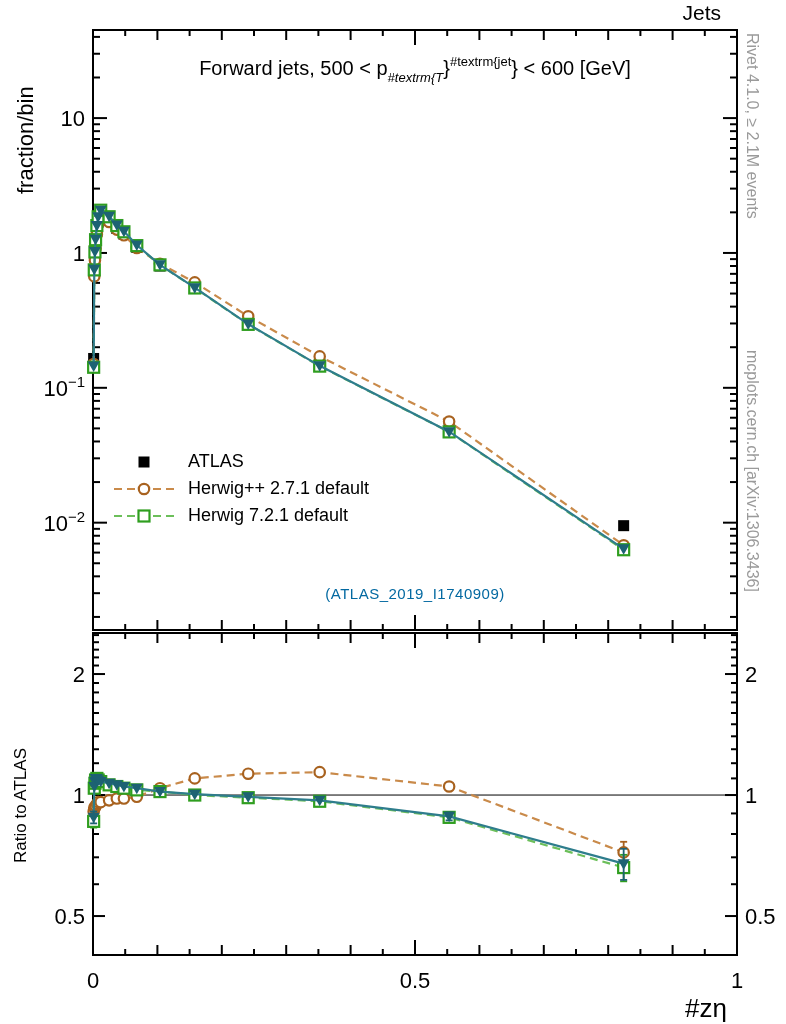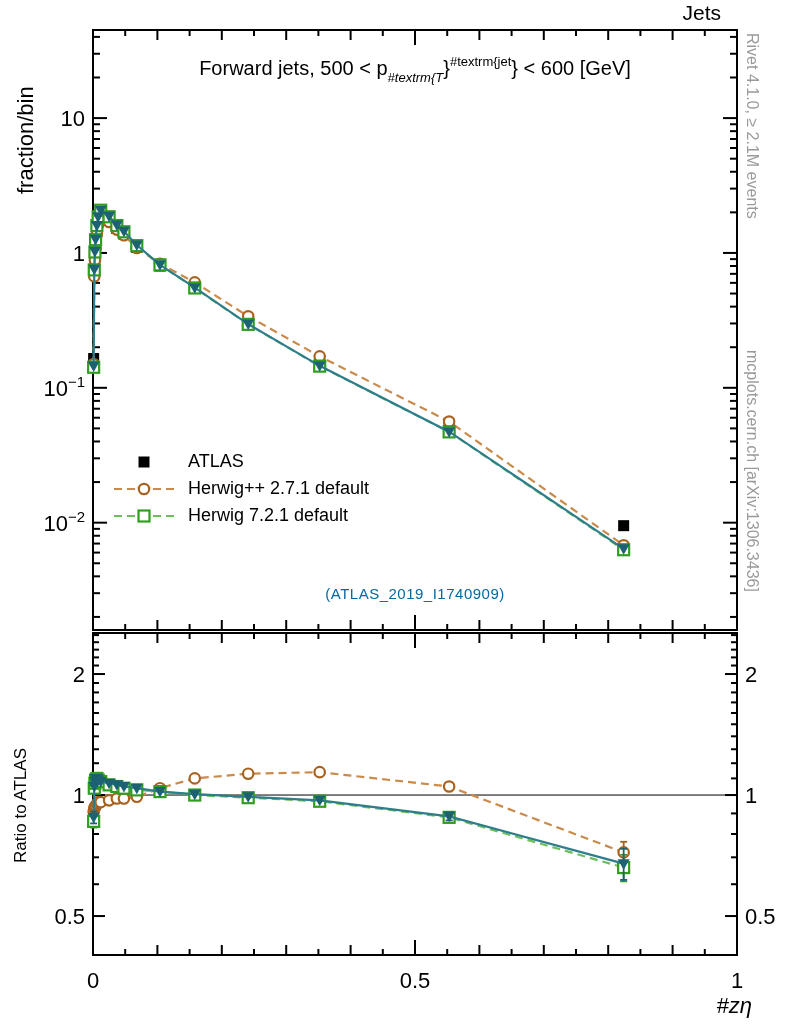--- a/index.html
+++ b/index.html
@@ -13,21 +13,21 @@
   .plot-title{font-size:20px;top:57px;left:415px;transform:translateX(-50%);}
   .plot-title .tsub{font-size:13px;position:relative;top:7px;font-style:italic;}
   .plot-title .tsup{font-size:13px;position:relative;top:-9px;margin-top:36px;}
   .legend{left:112px;top:451px;}
   .legend-row{display:flex;align-items:flex-start;height:27px;}
   .legend-row svg{display:block;}
   .legend-label{font-size:18px;margin-left:12px;}
   .watermark{font-size:15px;color:#0369a1;top:585px;left:415px;transform:translateX(-50%);letter-spacing:.5px;}
   .ylabel-main{font-size:22px;left:13px;top:194px;transform:rotate(-90deg);transform-origin:0 0;}
   .ylabel-ratio{font-size:17px;left:11px;top:863px;transform:rotate(-90deg);transform-origin:0 0;}
-  .xlabel{font-size:22px;right:34px;top:993px;font-style:italic;}
+  .xlabel{font-size:26px;right:59px;top:993px;}
   .side-note{font-size:16px;color:#9a9a9a;transform:rotate(90deg);transform-origin:0 0;}
   .side-note-top{left:761px;top:33px;}
   .side-note-bottom{left:761px;top:350px;}
 </style>
 </head>
 <body>
 
 <div class="canvas">
 
   <svg id="plot" width="786" height="1024" viewBox="0 0 786 1024">

